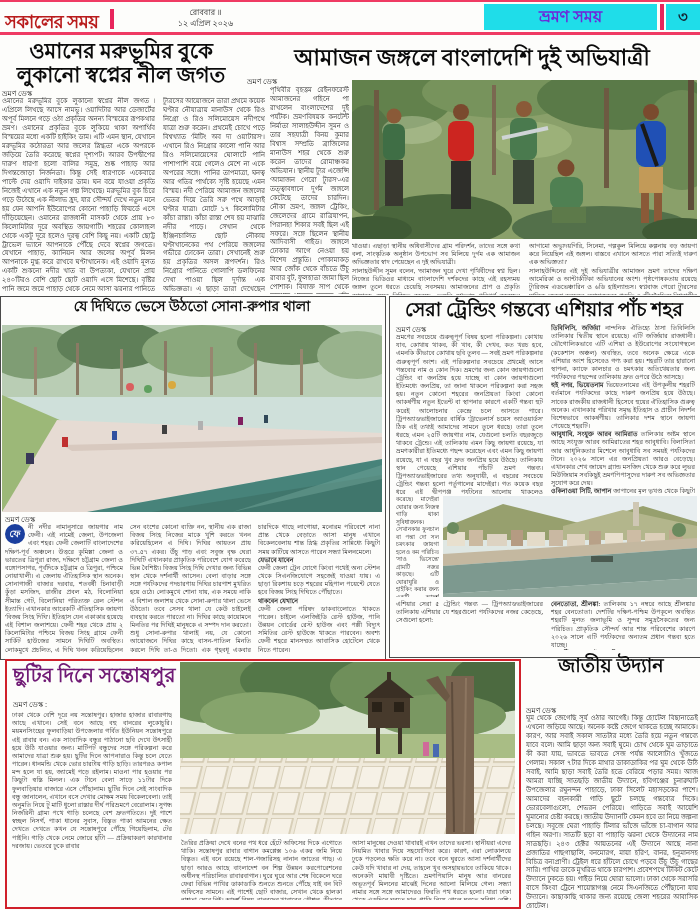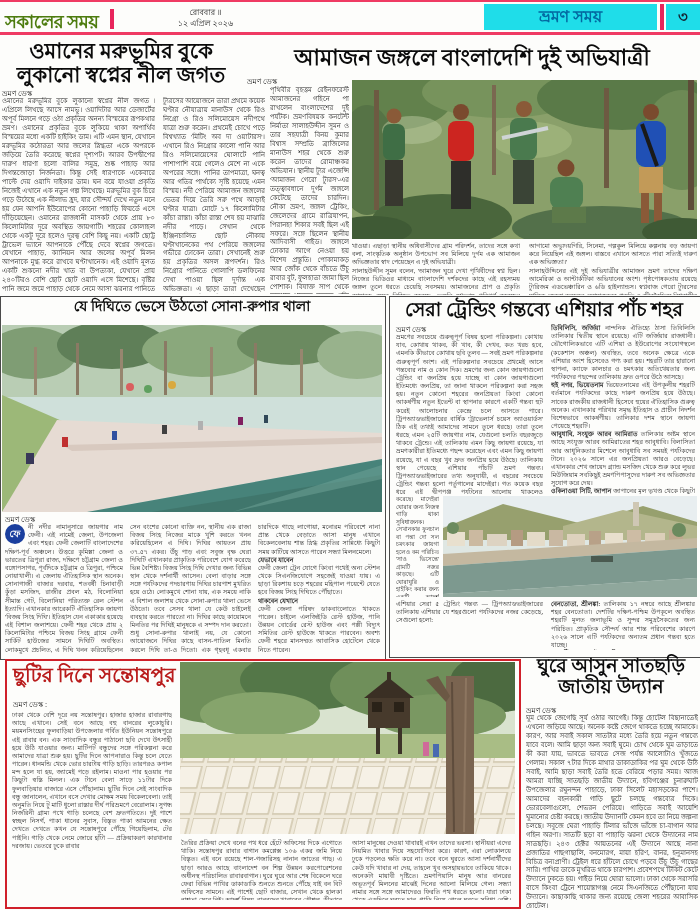--- a/index.html
+++ b/index.html
@@ -3,40 +3,40 @@
 <meta charset="utf-8">
 <style>
   html,body{margin:0;padding:0;background:#888;}
   .page{
     position:relative;width:700px;height:910px;margin:0 auto;
     background:#fdfdfb;overflow:hidden;
     font-family:"Liberation Serif","DejaVu Serif",serif;color:#1a1a1a;
     border-top:2px solid #ef3b63;
   }
   .abs{position:absolute;}
-  .masthead-logo{font-weight:900;font-size:18px;letter-spacing:-0.5px;color:#4d7c0f;}
+  .masthead-logo{font-weight:900;font-size:18px;letter-spacing:-0.5px;color:#b91c1c;}
   .accent-bar{background:#e8255c;}
   .dateblock{font-size:8px;line-height:1.35;text-align:center;color:#222;}
-  .section-badge{background:#1fdde9;color:#0369a1;font-weight:bold;font-size:16px;
+  .section-badge{background:#1fdde9;color:#6d28d9;font-weight:bold;font-size:16px;
     display:flex;align-items:center;justify-content:center;}
   .pagenum-badge{background:#1fdde9;color:#15222f;font-weight:bold;font-size:15px;
     display:flex;align-items:center;justify-content:center;}
   .rule-red{background:#ef3b63;}
   .headline{font-weight:bold;color:#0b0b0b;text-align:center;line-height:1.12;}
   .byline{font-weight:normal;font-size:7.5px;color:#111;}
   .col{font-size:6.8px;line-height:1.32;text-align:justify;color:#262626;overflow:hidden;}
   .col-sm{font-size:6.3px;line-height:1.3;text-align:justify;color:#262626;overflow:hidden;}
   .caption{font-size:6.2px;line-height:1.3;text-align:justify;color:#222;overflow:hidden;}
   .subhead{font-weight:bold;}
   .box{border:1px solid #4a4a4a;background:#fdfdfb;}
   .redbox{border:2px solid #d0202a;background:#fdfdfb;}
   .dropcap{float:left;width:20px;height:20px;border-radius:50%;background:#1b3f9e;color:#fff;
     font-size:9.5px;font-weight:bold;display:flex;align-items:center;justify-content:center;
     margin:1px 3px 1px 0;}
-  .headline-red{color:#b91c1c;white-space:nowrap;}
+  .headline-red{color:#701a75;white-space:nowrap;}
   .src-line{font-weight:bold;}
   svg{display:block;}
 </style>
 </head>
 <body>
 
 <div class="page">
 
   <div class="abs masthead-logo" style="left:5px;top:6px;">সকালের সময়</div>
   <div class="abs accent-bar" style="left:110px;top:7px;width:3.5px;height:20px;"></div>
@@ -252,19 +252,18 @@
       <polygon points="266,40 246,18 258,14 270,34" fill="#6b5844"></polygon>
       <line x1="272" y1="20" x2="274" y2="170" stroke="#5e4c3c" stroke-width="2"></line>
       <line x1="286" y1="16" x2="284" y2="170" stroke="#8d7660" stroke-width="2"></line>
     </svg>
   </div>
   <div class="abs col-sm" style="left:12px;top:709px;width:160px;height:188px;">ঢাকা থেকে বেশি দূরে নয় সন্তোষপুর। হাজার হাজার রাবারগাছ আছে এখানে। সেই বনে আছে বহু বানরের লুকোচুরি। ময়মনসিংহের ফুলবাড়িয়া উপজেলার গর্বিত ইউনিয়ন সন্তোষপুরে এই রাবার বন। এক সাংবাদিক বন্ধুর পাঠানো ছবি দেখে উৎসাহী হয়ে উঠি যাওয়ার জন্য। মাটিপট বন্ধুদের সঙ্গে পরিকল্পনা করে আমাদের যাত্রা শুরু হয়। ছুটির দিনে আপনারাও কিন্তু চলে যেতে পারেন। ধানমন্ডি থেকে ভোর চারটায় গাড়ি ছাড়ি। তারপরও কপাল মন্দ হলে যা হয়, জ্যামেই পড়ে রইলাম। মাওনা পার হওয়ার পর কিছুটা স্বস্তি মিলল। এক টানে বেলা সাড়ে ১১টার দিকে ফুলবাড়িয়ার বাজারে এসে পৌঁছালাম। ছুটির দিনে সেই সাংবাদিক বন্ধু জানালেন, এখানে বসে দেখার মোক্ষম সময় বিকেলবেলা। তাই অনুমতি নিয়ে টু মাটি ধুলো রাস্তার দীর্ঘ পরিভ্রমণে বেরোলাম। সুগন্ধ নির্জরিনী গ্রাম্য পথে গাড়ি চলেছে বেশ দ্রুতগতিতে। দুই পাশে স্বচ্ছল নিসর্গ, পাকা ধানের সুবাস, বিস্তৃত পাকা আমনের ক্ষেত দেখতে দেখতে কখন যে সন্তোষপুরে পৌঁছে গিয়েছিলাম, টের পাইনি। গাড়ি থেকে নেমে জোরে হাঁটা — প্রক্রিয়াকরণ কারখানার দরজায়। ভেতরে ঢুকে রাবার</div>
   <div class="abs col-sm" style="left:181px;top:837px;width:161px;height:61px;">তৈরির প্রক্রিয়া দেখে বনের পথ ধরে হেঁটে অফিসের দিকে এগোতে থাকি। সন্তোষপুর রাবার বাগান কমপ্লেক্স ১০৬ একর জমি নিয়ে বিস্তৃত। এই বনে রয়েছে শাল-গজারিসহ নানান জাতের গাছ। এ ছাড়া আরও আছে বাংলাদেশ বন শিল্প উন্নয়ন করপোরেশনের অধীনস্থ পরিচালিত রাবারবাগান। ঘুরে ঘুরে আর শেষ বিকেলে ঘরে ফেরা বিভিন্ন পাখির ডাকাডাকি শুনতে শুনতে পৌঁছে যাই বন বিট অফিসের সামনে। এই পাশেই ছোট বাজার, সেখান থেকে হালকা নাশতা সেরে নিই। আদর্শ বিষয়, বানরদের খাবারের কৌশল, কীভাবে একেকজনের কাছ থেকে খাবার আদায় করে নেয় তারা — অসাধারণ পর্যবেক্ষণ। লোকজনের কাছ থেকে জানা, সন্তোষপুরের এই বনে বিশাল প্রজাতির সংখ্যায় ৫০০ বানর রয়েছে। আরও অনেক ধরনের প্রাণীর দেখা মিলবে। কিন্তু প্রাকৃতিক বনের বুকে আসলে মানুষের উৎপাতে এখন বহু বানরদলই কোনোরকমে টিকে আছে। বন বিভাগ থেকে বানরের জন্য খাবার ব্যবস্থা থাকলেও তা অপ্রতুল। তাই বনে ঘুরতে</div>
   <div class="abs col-sm" style="left:352px;top:837px;width:159px;height:61px;">আসা মানুষের দেওয়া খাবারই এখন তাদের ভরসা। স্থানীয়রা এদের নিয়মিত খাবার দিয়ে সহযোগিতা করে। কারণ, এরা লোকালয়ে ঢুকে পড়লেও ক্ষতি করে না। তবে বনে ঘুরতে আসা দর্শনার্থীদের কেউ যদি খাবার না দেয়, তাহলে খুব অসহায়ভাবে তাকিয়ে থাকে। অনেকটা মায়াবী দৃষ্টিতে। ভ্রমণপিয়াসি মানুষ আর বানরের অভূতপূর্ব মিলনের মাঝেই দিনের আলো মিলিয়ে গেল। সন্ধ্যা নামার সঙ্গে সঙ্গে আমাদেরও ফিরতি পথ ধরতে হলো। যারা ঢাকা থেকে একদিনে ঘুরতে চান, গাড়ি নিয়ে গেলে ঘুরতে সুবিধা বেশি। তবে ঢাকার মহাখালী বাসস্ট্যান্ড থেকে ময়মনসিংহগামী বিভিন্ন পরিবহনের বাসে উঠে নামতে হবে ফুলবাড়িয়া বাসস্ট্যান্ডে। সেখান থেকে অটোরিকশা বা সিএনজিচালিত অটোরিকশায় অর্জিত বাগান। ইচ্ছা করলে সারা দিনের জন্য ভাড়া নিয়ে এসে সন্তোষপুর রাবারবাগানসহ আরও আশপাশ ঘুরে আসা যায়। যারা শুধু সন্তোষপুর যাবেন, তারা ফুলবাড়িয়া উপজেলা পরিষদের সামনে থেকে অটোরিকশায় সরাসরি চলে যেতে পারেন।</div>
 
   <div class="abs headline" style="left:522px;top:653px;width:178px;font-size:19px;">
-    <div>ঘুরে আসুন সাতছড়ি</div>
     <div>জাতীয় উদ্যান</div>
   </div>
   <div class="abs byline" style="left:526px;top:703px;">ভ্রমণ ডেস্ক</div>
   <div class="abs col" style="left:526px;top:712px;width:172px;height:194px;">ঘুম থেকে জেগেছি সূর্য ওঠার আগেই। কিন্তু হোটেল বিছানাতেই এখনো জড়িয়ে আছে। অনেক কষ্টে জেগে থাকতে হচ্ছে আমাকে। কারণ, আর সবাই সকাল সাতটার মধ্যে তৈরি হয়ে নতুন গন্তব্যে যাবে বলে। আমি ছাড়া অন্য সবাই ঘুমে। চোখ থেকে ঘুম তাড়াতে কী করা যায়, ভাবতে ভাবতে সেজ পর্যন্ত আলোটাও খুঁজতে গেলাম। সকাল ৭টার দিকে মাথার ডাকাডাকির পর ঘুম থেকে উঠি সবাই, আমি ছাড়া সবাই তৈরি হতে বেরিয়ে পড়ার সময়। আজ আমরা যাচ্ছি সাতছড়ি জাতীয় উদ্যানে, হবিগঞ্জের চুনারুঘাট উপজেলার রঘুনন্দন পাহাড়ে, ঢাকা সিলেট মহাসড়কের পাশে। আমাদের বহনকারী গাড়ি ছুটে চলছে গন্তব্যের দিকে। ভোরবেলাগুলো, শেভরন পেরিয়ে। গাড়িতে সবাই আয়েশি ঘুমানোর চেষ্টা করছে। জাতীয় উদ্যানটি কেমন হবে তা নিয়ে জল্পনা চলছে। সবুজে ঘেরা পাহাড়ি টিলার ভাঁজে ভাঁজে চা-বাগান আর গহিন অরণ্য। সাতটি ছড়া বা পাহাড়ি ঝরনা থেকে উদ্যানের নাম সাতছড়ি। ২৪৩ হেক্টর আয়তনের এই উদ্যানে আছে নানা প্রজাতির গাছগাছালি, বনমোরগ, মায়া হরিণ, বানর, হনুমানসহ বিচিত্র বন্যপ্রাণী। ট্রেইল ধরে হাঁটলে চোখে পড়বে উঁচু উঁচু গাছের সারি। পাখির ডাকে মুখরিত থাকে চারপাশ। প্রবেশপথে টিকিট কেটে উদ্যানে ঢুকতে হয়। গাইড নিয়ে ঘোরা ভালো। ঢাকা থেকে সরাসরি বাসে কিংবা ট্রেনে শায়েস্তাগঞ্জ নেমে সিএনজিতে পৌঁছানো যায় উদ্যানে। কাছাকাছি থাকার জন্য রয়েছে জেলা শহরের আবাসিক হোটেল।</div>
 
 </div>
 
 </body></html>

